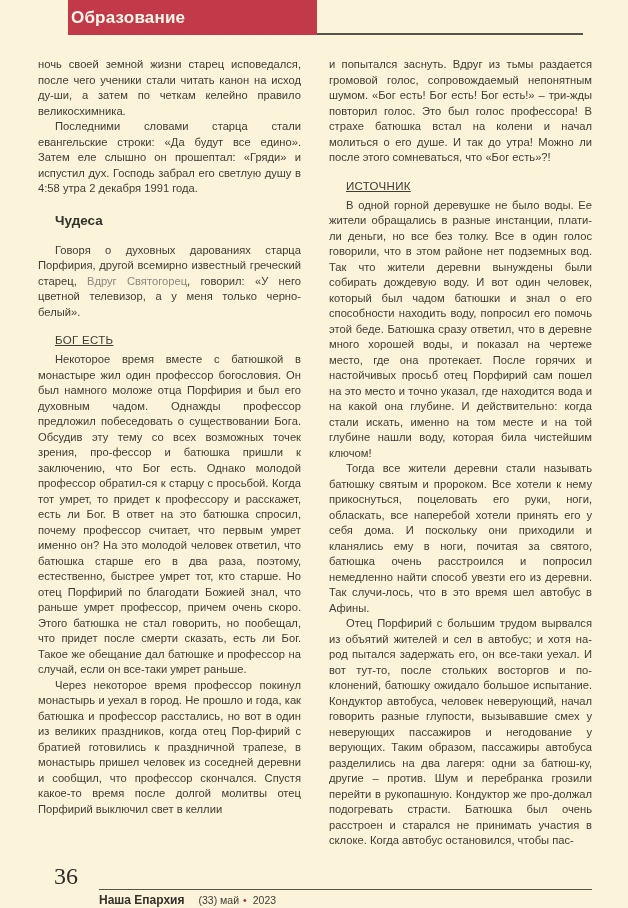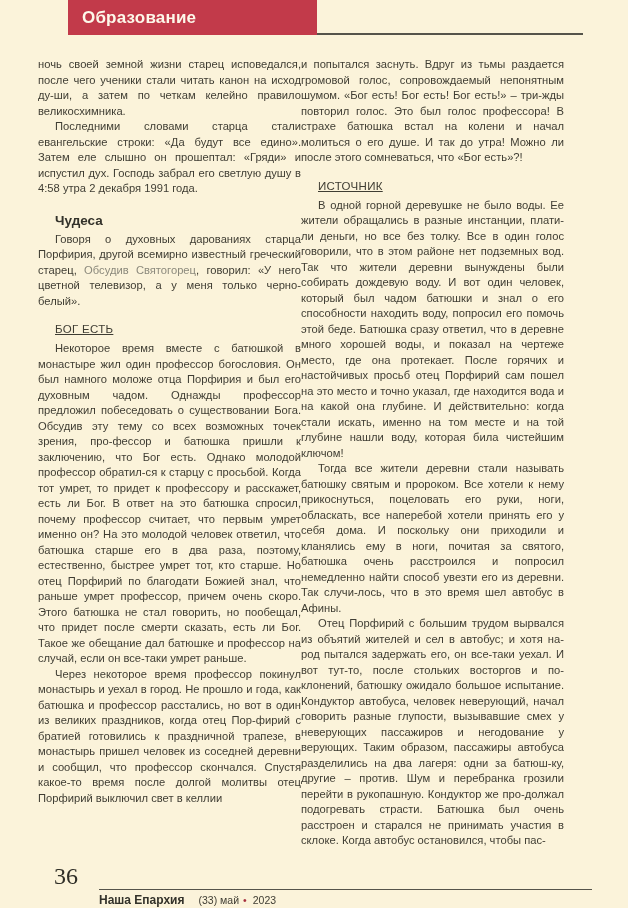--- a/index.html
+++ b/index.html
@@ -10,45 +10,45 @@
     font-family:"Liberation Sans","DejaVu Sans",sans-serif;
     color:#3f3d33;
     overflow:hidden;
   }
   
   .banner{
     position:absolute;left:68px;top:0;
     width:249px;height:35px;
     background:#c23a4a;
     display:flex;align-items:center;
-    padding-left:14px;box-sizing:border-box;
+    padding-left:3px;box-sizing:border-box;
   }
   .banner span{
     color:#fdf8ea;font-size:17px;font-weight:600;letter-spacing:.2px;
   }
   .header-rule{
     position:absolute;left:317px;top:33px;width:266px;height:2px;
     background:#55534a;
   }
   
   .columns{
     position:absolute;left:38px;top:57px;right:36px;height:792px;
-    display:flex;overflow:hidden;
+    display:flex;gap:28px;overflow:hidden;
   }
   .col{width:263px;overflow:hidden;}
   p.body{
     margin:0;
     font-size:11.2px;line-height:15.5px;
     text-align:justify;
     text-indent:17px;
   }
   p.body.no-indent{text-indent:0;}
   .gray-name{color:#8b897c;}
   h2.heading{
-    margin:16px 0 4px 0;
+    margin:16px 0 15px 0;
     padding-left:17px;
     font-size:13.5px;font-weight:bold;color:#33322a;
   }
   h3.subheading{
     margin:14px 0 6px 0;
     padding-left:17px;
     font-size:11.5px;font-weight:normal;color:#3f3d33;
     letter-spacing:.3px;
     text-decoration:underline;
   }
@@ -83,21 +83,21 @@
     <span>Образование</span>
   </div>
   <div class="header-rule"></div>
 
   <div class="columns">
 
     <div class="col">
       <p class="body no-indent">ночь своей земной жизни старец исповедался, после чего ученики стали читать канон на исход ду-ши, а затем по четкам келейно правило великосхимника.</p>
       <p class="body">Последними словами старца стали евангельские строки: «Да будут все едино». Затем еле слышно он прошептал: «Гряди» и испустил дух. Господь забрал его светлую душу в 4:58 утра 2 декабря 1991 года.</p>
       <h2 class="heading">Чудеса</h2>
-      <p class="body"><span>Говоря о духовных дарованиях старца Порфирия, другой всемирно известный греческий старец, </span><span class="gray-name">Обсудив Святогорец</span><span>, говорил: «У него цветной телевизор, а у меня только черно-белый».</span></p>
+      <p class="body"><span>Говоря о духовных дарованиях старца Порфирия, другой всемирно известный греческий старец, </span><span class="gray-name">Вдруг Святогорец</span><span>, говорил: «У него цветной телевизор, а у меня только черно-белый».</span></p>
       <h3 class="subheading">БОГ ЕСТЬ</h3>
       <p class="body">Некоторое время вместе с батюшкой в монастыре жил один профессор богословия. Он был намного моложе отца Порфирия и был его духовным чадом. Однажды профессор предложил побеседовать о существовании Бога. Обсудив эту тему со всех возможных точек зрения, про-фессор и батюшка пришли к заключению, что Бог есть. Однако молодой профессор обратил-ся к старцу с просьбой. Когда тот умрет, то придет к профессору и расскажет, есть ли Бог. В ответ на это батюшка спросил, почему профессор считает, что первым умрет именно он? На это молодой человек ответил, что батюшка старше его в два раза, поэтому, естественно, быстрее умрет тот, кто старше. Но отец Порфирий по благодати Божией знал, что раньше умрет профессор, причем очень скоро. Этого батюшка не стал говорить, но пообещал, что придет после смерти сказать, есть ли Бог. Такое же обещание дал батюшке и профессор на случай, если он все-таки умрет раньше.</p>
       <p class="body">Через некоторое время профессор покинул монастырь и уехал в город. Не прошло и года, как батюшка и профессор расстались, но вот в один из великих праздников, когда отец Пор-фирий с братией готовились к праздничной трапезе, в монастырь пришел человек из соседней деревни и сообщил, что профессор скончался. Спустя какое-то время после долгой молитвы отец Порфирий выключил свет в келлии</p>
     </div>
 
     <div class="col">
       <p class="body no-indent">и попытался заснуть. Вдруг из тьмы раздается громовой голос, сопровождаемый непонятным шумом. «Бог есть! Бог есть! Бог есть!» – три-жды повторил голос. Это был голос профессора! В страхе батюшка встал на колени и начал молиться о его душе. И так до утра! Можно ли после этого сомневаться, что «Бог есть»?!</p>
       <h3 class="subheading">ИСТОЧНИК</h3>
       <p class="body">В одной горной деревушке не было воды. Ее жители обращались в разные инстанции, плати-ли деньги, но все без толку. Все в один голос говорили, что в этом районе нет подземных вод. Так что жители деревни вынуждены были собирать дождевую воду. И вот один человек, который был чадом батюшки и знал о его способности находить воду, попросил его помочь этой беде. Батюшка сразу ответил, что в деревне много хорошей воды, и показал на чертеже место, где она протекает. После горячих и настойчивых просьб отец Порфирий сам пошел на это место и точно указал, где находится вода и на какой она глубине. И действительно: когда стали искать, именно на том месте и на той глубине нашли воду, которая била чистейшим ключом!</p>
       <p class="body">Тогда все жители деревни стали называть батюшку святым и пророком. Все хотели к нему прикоснуться, поцеловать его руки, ноги, обласкать, все наперебой хотели принять его у себя дома. И поскольку они приходили и кланялись ему в ноги, почитая за святого, батюшка очень расстроился и попросил немедленно найти способ увезти его из деревни. Так случи-лось, что в это время шел автобус в Афины.</p>

